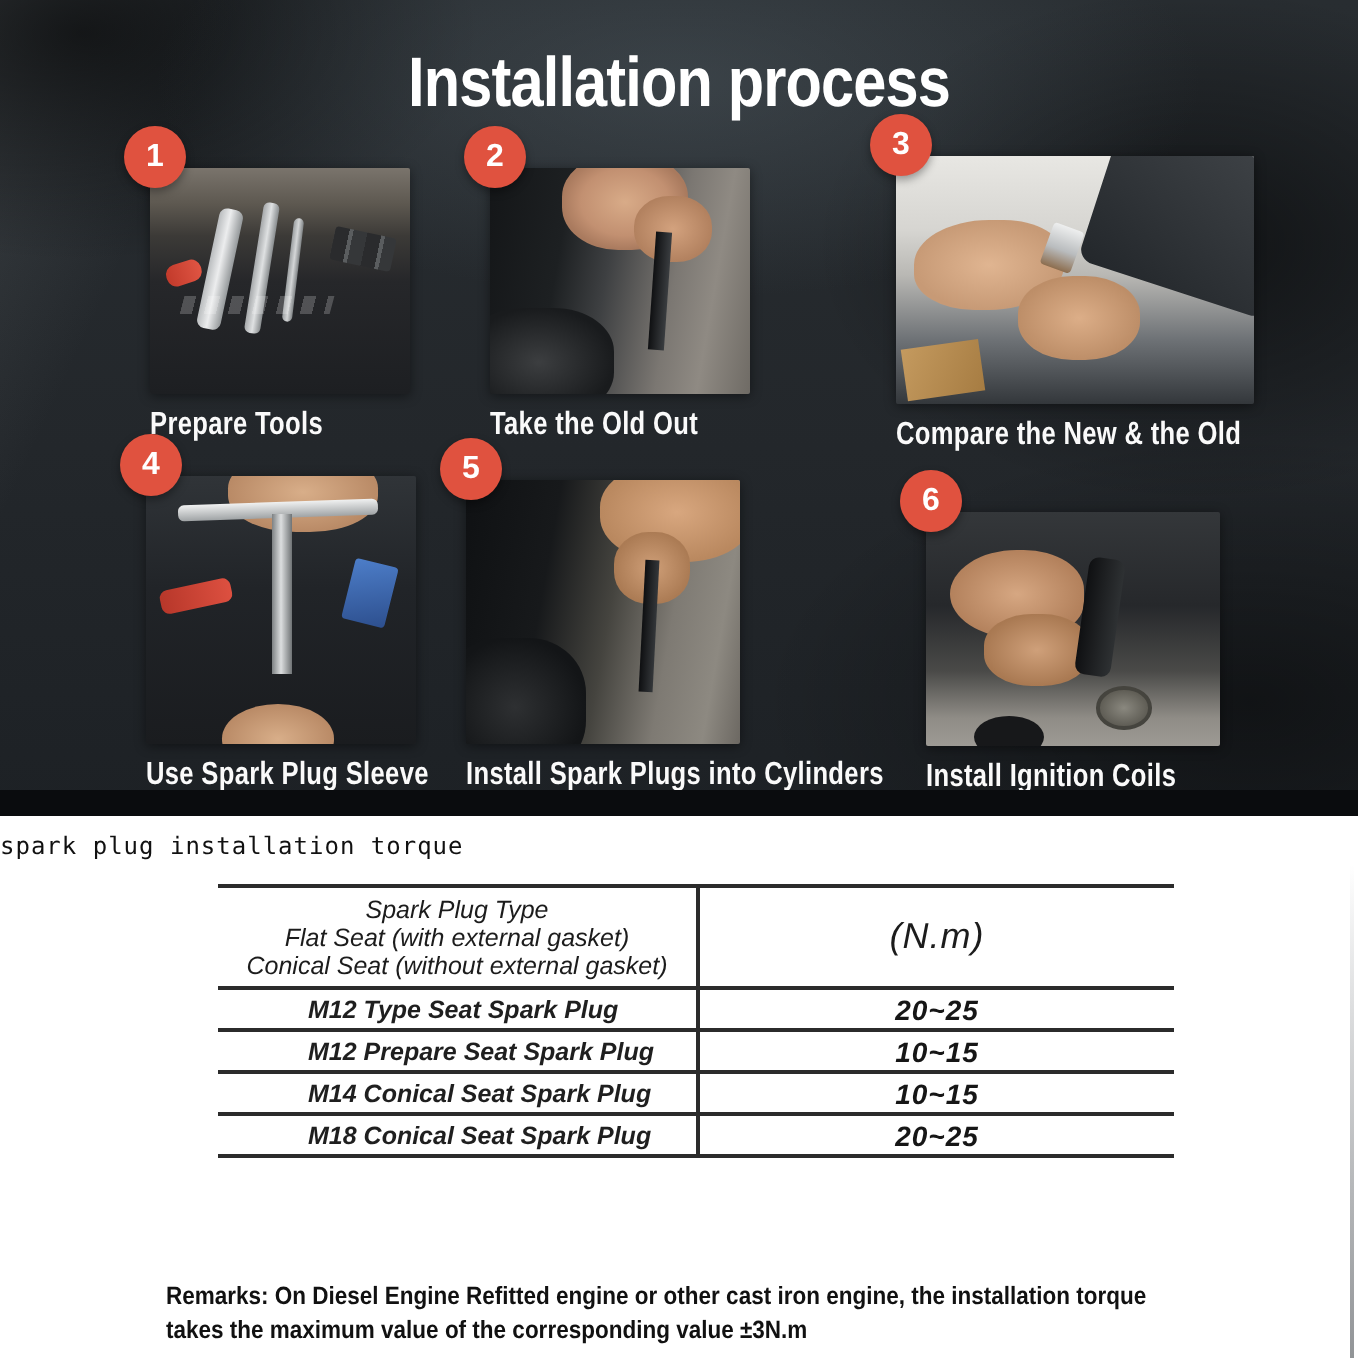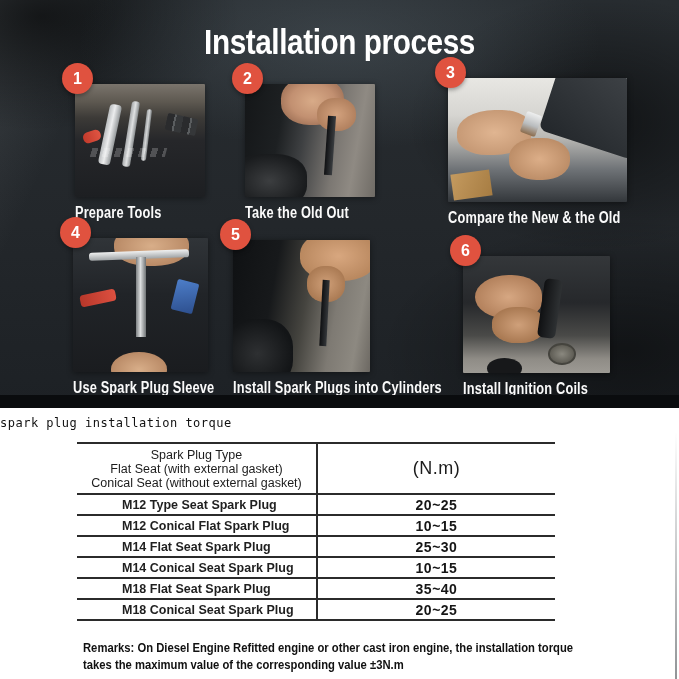--- a/index.html
+++ b/index.html
@@ -114,22 +114,22 @@
   .p6 .cap{left:58%;bottom:7%;width:16%;height:15%;border-radius:50%;border:2px solid #45443e;
     background:radial-gradient(closest-side,#8a887f,#5f5d55);}
   .p6 .dark{left:16%;bottom:-5%;width:24%;height:18%;border-radius:50%;background:#17181a;}
 
   
   .sheet{position:absolute;left:0;top:408px;width:679px;height:271px;background:#fff;color:#1c1c1c;}
   .sheet::after{content:'';position:absolute;right:2px;top:24px;bottom:0;width:2px;
     background:linear-gradient(180deg,rgba(90,95,100,0) 0%,rgba(90,95,100,.25) 35%,rgba(55,60,65,.55) 100%);}
   .table-title{position:absolute;left:0;top:8px;width:100%;text-align:left;
     font-family:"DejaVu Sans Mono",monospace;font-size:12px;letter-spacing:.5px;color:#111;}
-  table.torque{position:absolute;left:77px;top:34px;width:478px;border-collapse:collapse;
-    table-layout:fixed;}
+  table.torque{position:absolute;left:109px;top:34px;width:478px;border-collapse:collapse;
+    table-layout:fixed;font-style:italic;}
   table.torque col.c1{width:240px;} table.torque col.c2{width:238px;}
   table.torque tr{border-bottom:2px solid #2b2b2b;}
   table.torque thead tr{border-top:2px solid #2b2b2b;}
   table.torque th:first-child, table.torque td:first-child{border-right:2px solid #2b2b2b;}
   table.torque th{font-weight:400;text-align:center;height:45px;padding:2px 0;}
   table.torque th div{font-size:12.5px;line-height:14px;color:#1c1c1c;}
   table.torque th.unit{font-size:18px;letter-spacing:.5px;font-weight:400;}
   table.torque td{height:19px;padding:0;}
   table.torque td.type{font-size:12.5px;font-weight:600;padding-left:45px;color:#1f1f1f;}
   table.torque td.val{font-size:14px;font-weight:700;text-align:center;letter-spacing:.5px;color:#161616;}
@@ -237,36 +237,28 @@
           </th>
           <th class="unit">(N.m)</th>
         </tr>
       </thead>
       <tbody>
         <tr>
           <td class="type">M12 Type Seat Spark Plug</td>
           <td class="val">20~25</td>
         </tr>
         <tr>
-          <td class="type">M12 Conical Flat Spark Plug</td>
+          <td class="type">M12 Prepare Seat Spark Plug</td>
           <td class="val">10~15</td>
-        </tr>
-        <tr>
-          <td class="type">M14 Flat Seat Spark Plug</td>
-          <td class="val">25~30</td>
         </tr>
         <tr>
           <td class="type">M14 Conical Seat Spark Plug</td>
           <td class="val">10~15</td>
         </tr>
         <tr>
-          <td class="type">M18 Flat Seat Spark Plug</td>
-          <td class="val">35~40</td>
-        </tr>
-        <tr>
           <td class="type">M18 Conical Seat Spark Plug</td>
           <td class="val">20~25</td>
         </tr>
       </tbody>
     </table>
 
     <p class="remarks">Remarks: On Diesel Engine Refitted engine or other cast iron engine, the installation torque takes the maximum value of the corresponding value ±3N.m</p>
   </section>
 
 </div>

